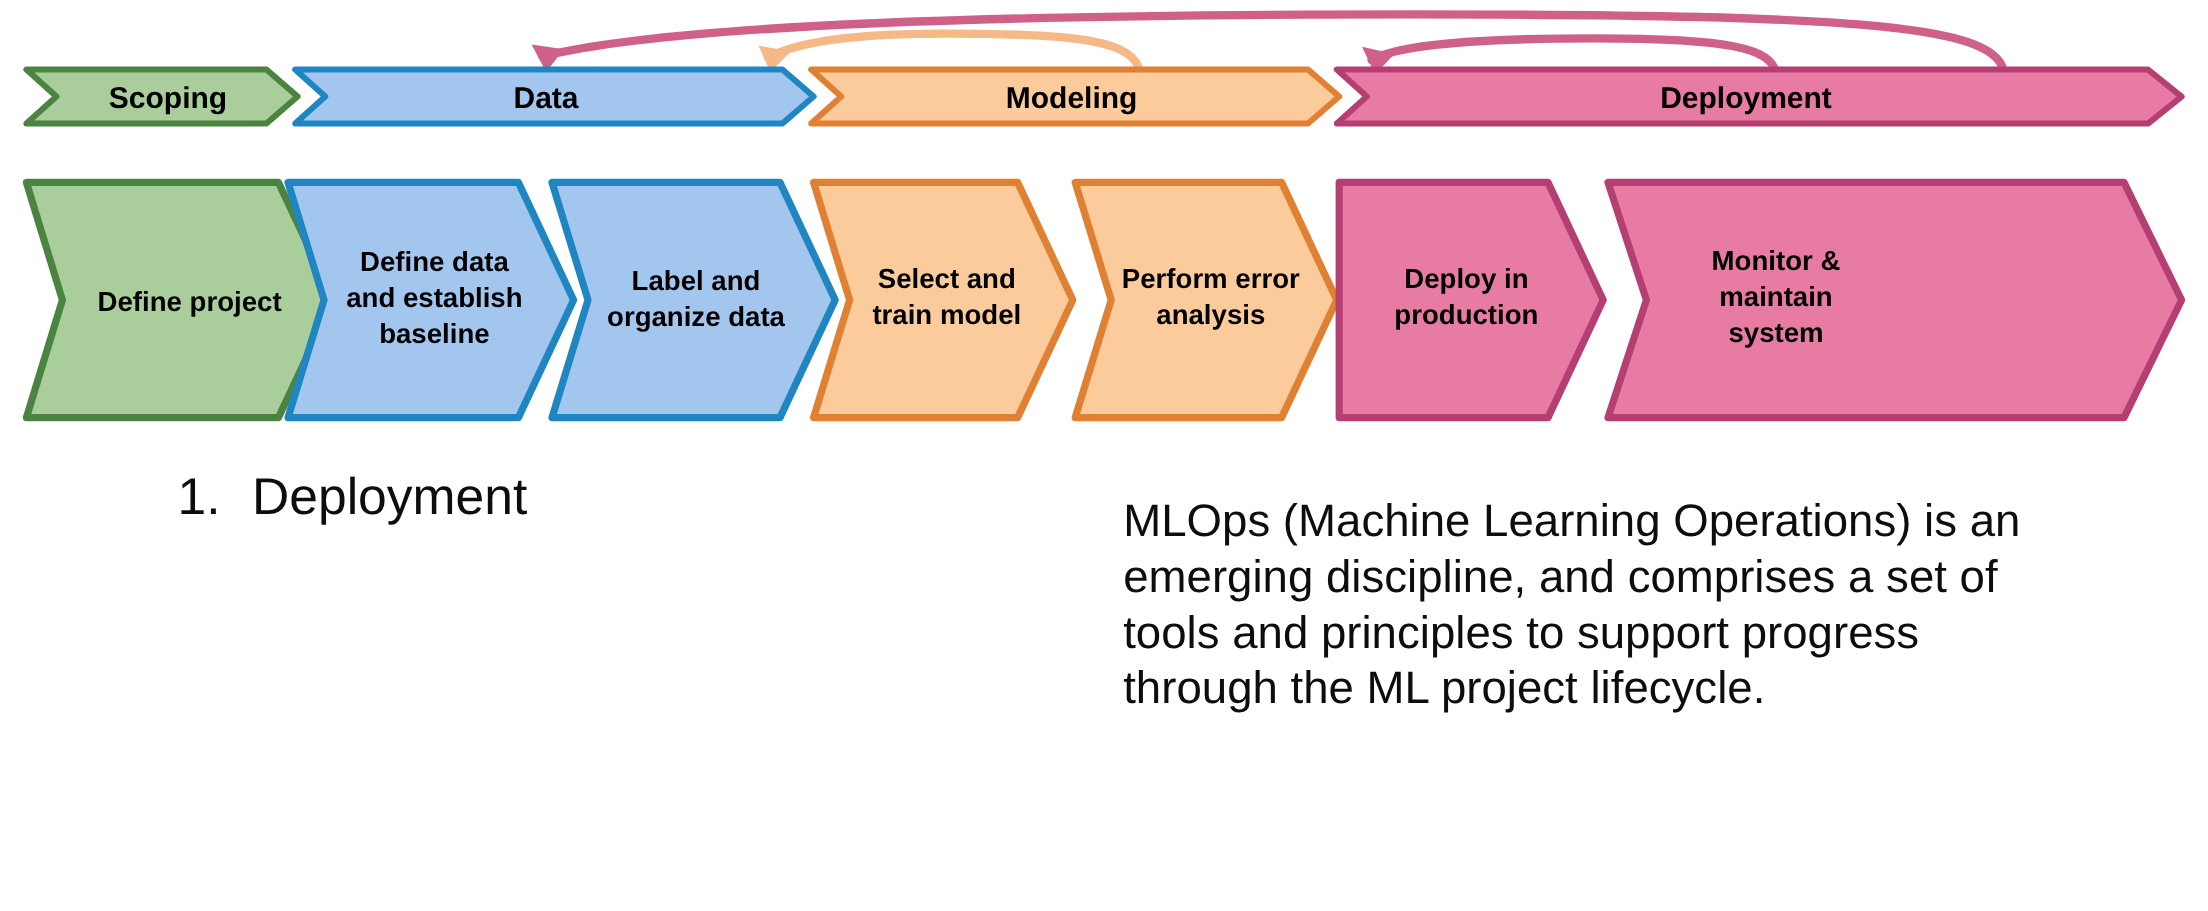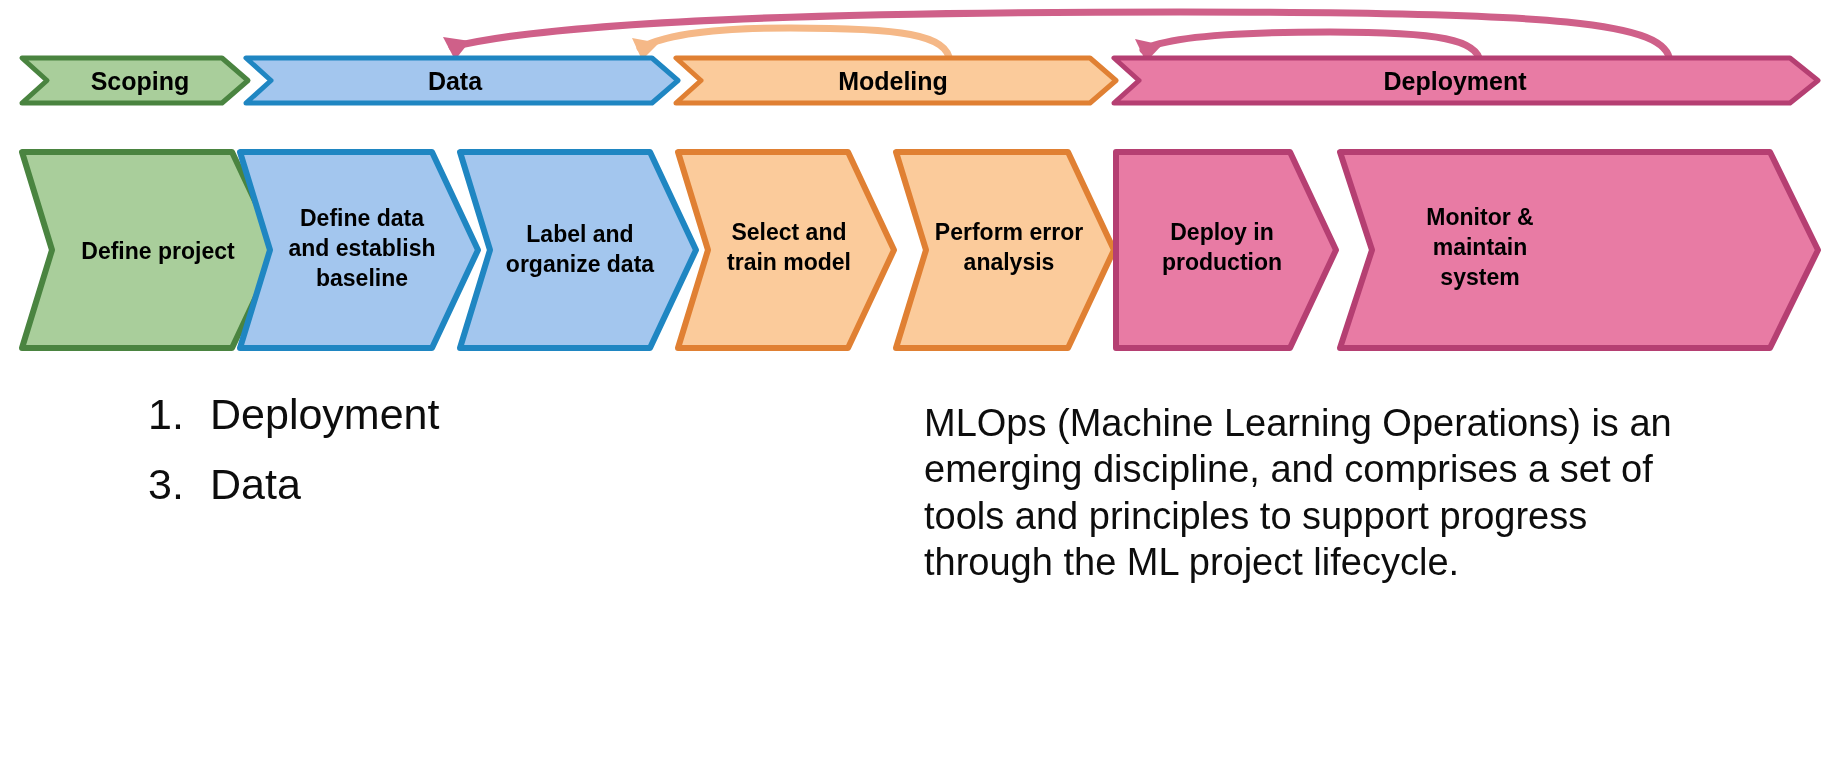--- a/index.html
+++ b/index.html
@@ -80,21 +80,21 @@
   #mlops-note {
     position: absolute;
     left: 920px;
     top: 16px;
     width: 800px;
     font-size: 38px;
     line-height: 1.22;
     color: #0d0d0d;
     font-family: "Liberation Sans", sans-serif;
   }
-  #mlops-note p { margin: 4px; }
+  #mlops-note p { margin: 16px; }
 </style>
 </head>
 <body>
 
 <div id="lifecycle-diagram">
   <svg width="1840" height="380" viewBox="0 0 1840 380" xmlns="http://www.w3.org/2000/svg">
 
     <g>
 
       <g>
@@ -183,21 +183,18 @@
     </g>
   </svg>
 </div>
 
 <div id="bottom-content">
 
   <ol id="priority-list">
     <li>
       <span class="num">1.</span><span>Deployment</span>
     </li>
-    <li>
-      <span class="num">3.</span><span>Data</span>
-    </li>
   </ol>
 
   <div id="mlops-note">
     <p>MLOps (Machine Learning Operations) is an emerging discipline, and comprises a set of tools and principles to support progress through the ML project lifecycle.</p>
   </div>
 </div>
 
 </body></html>

